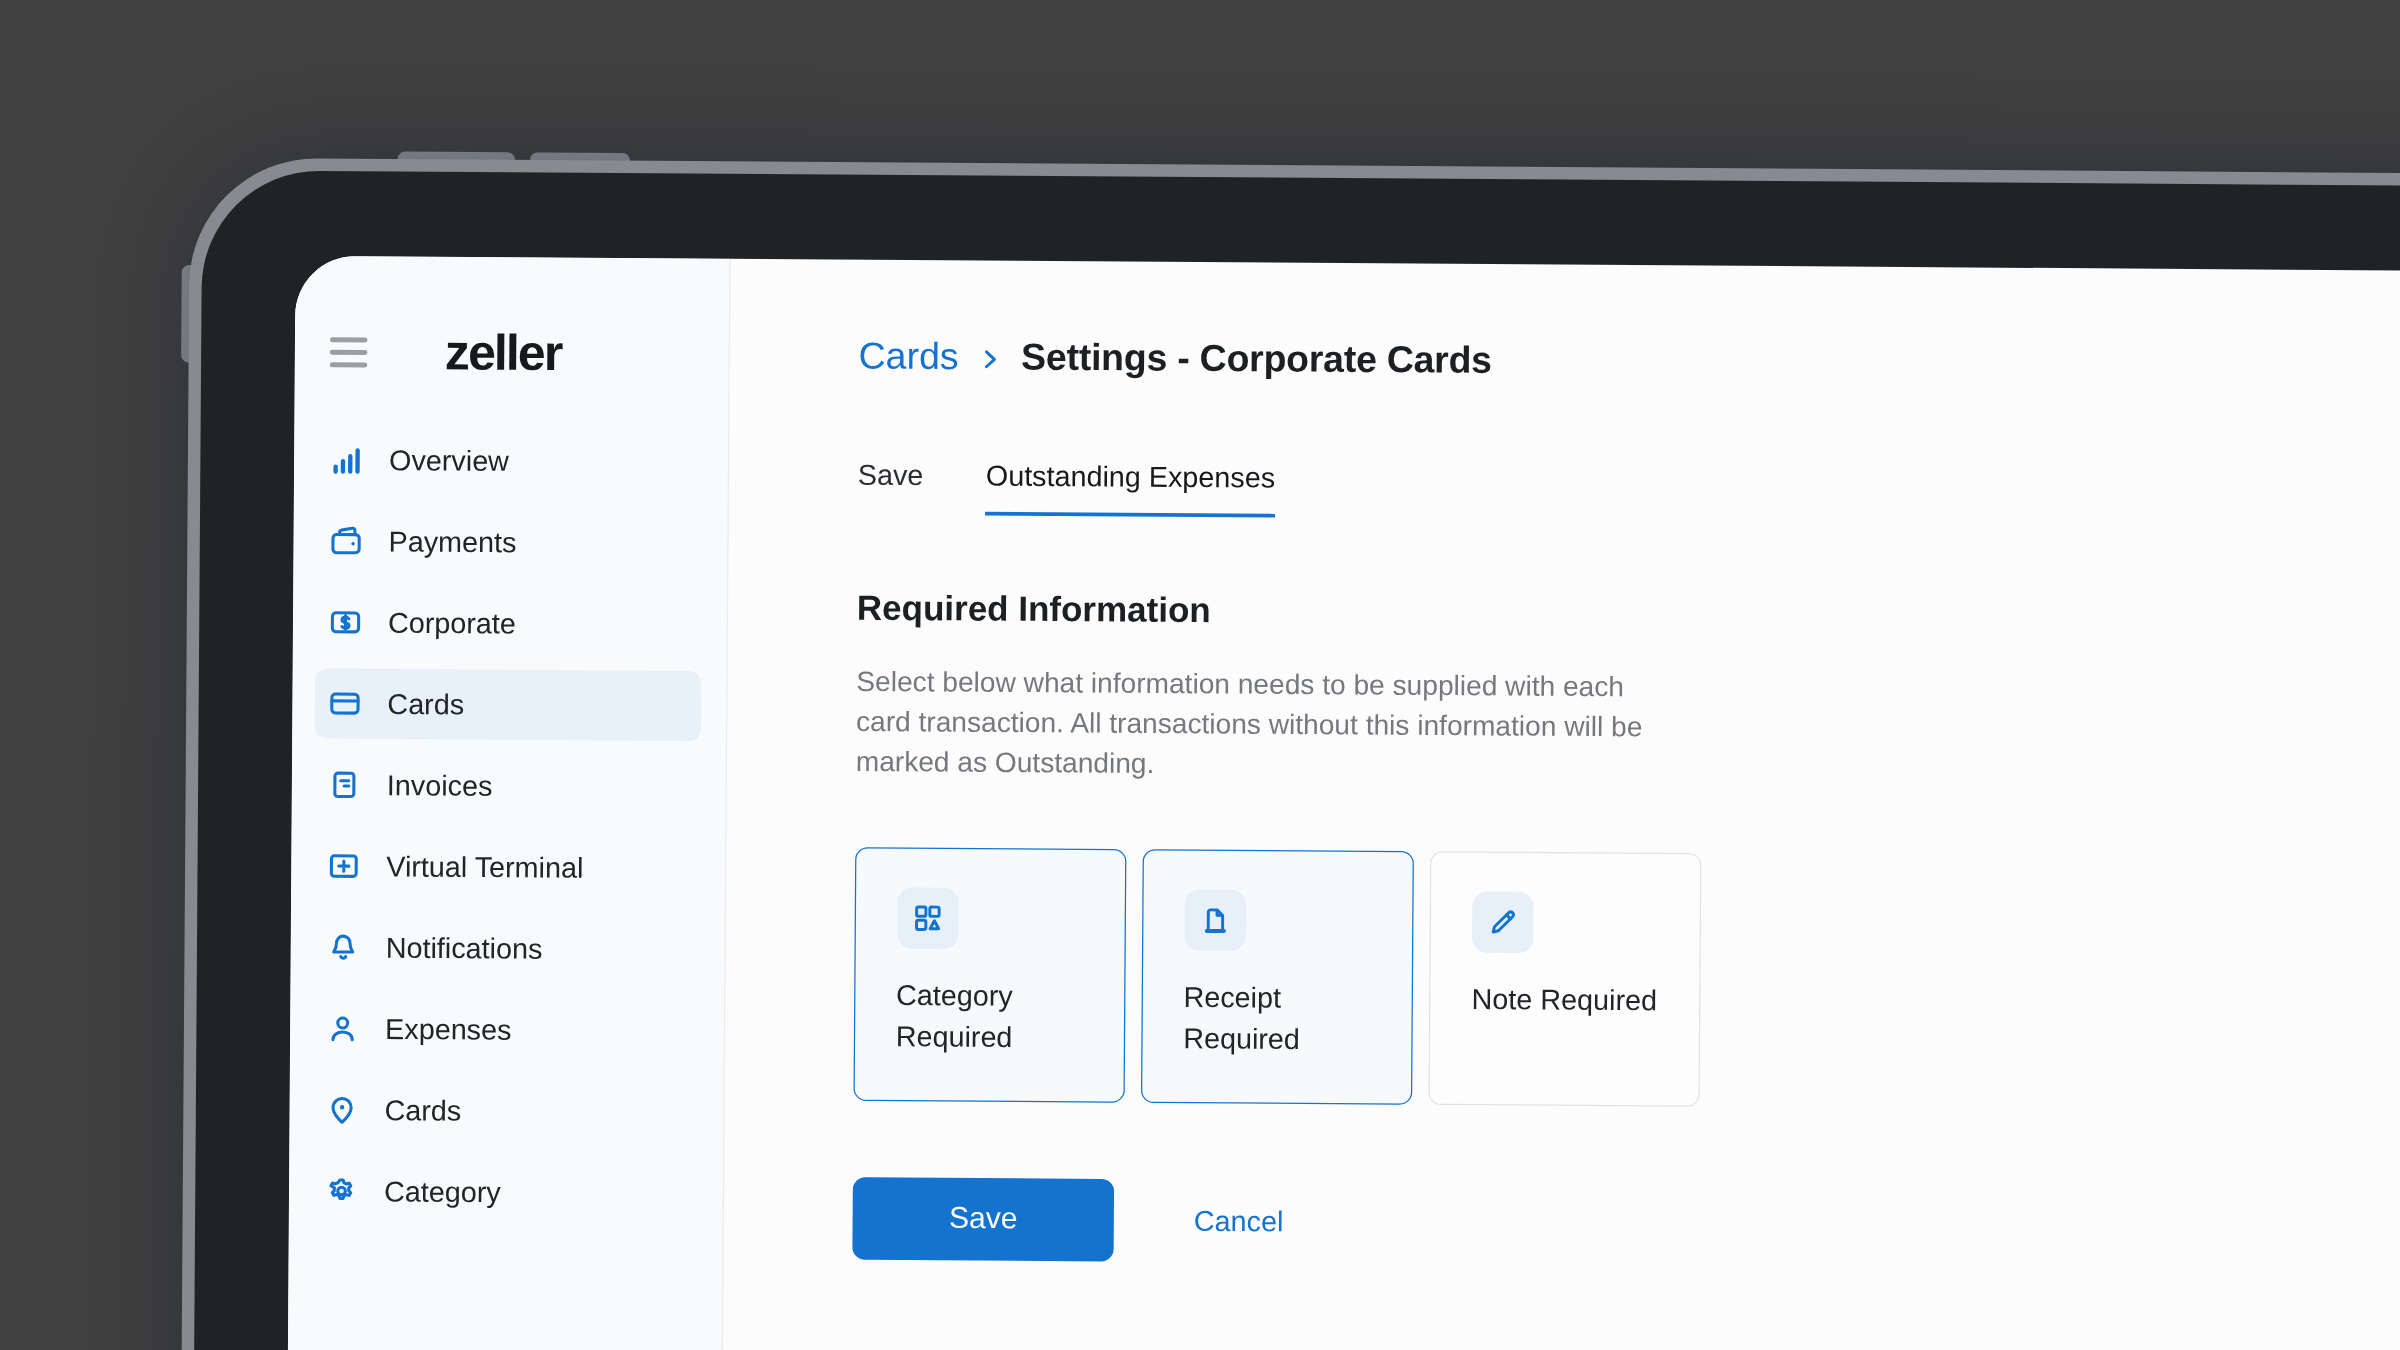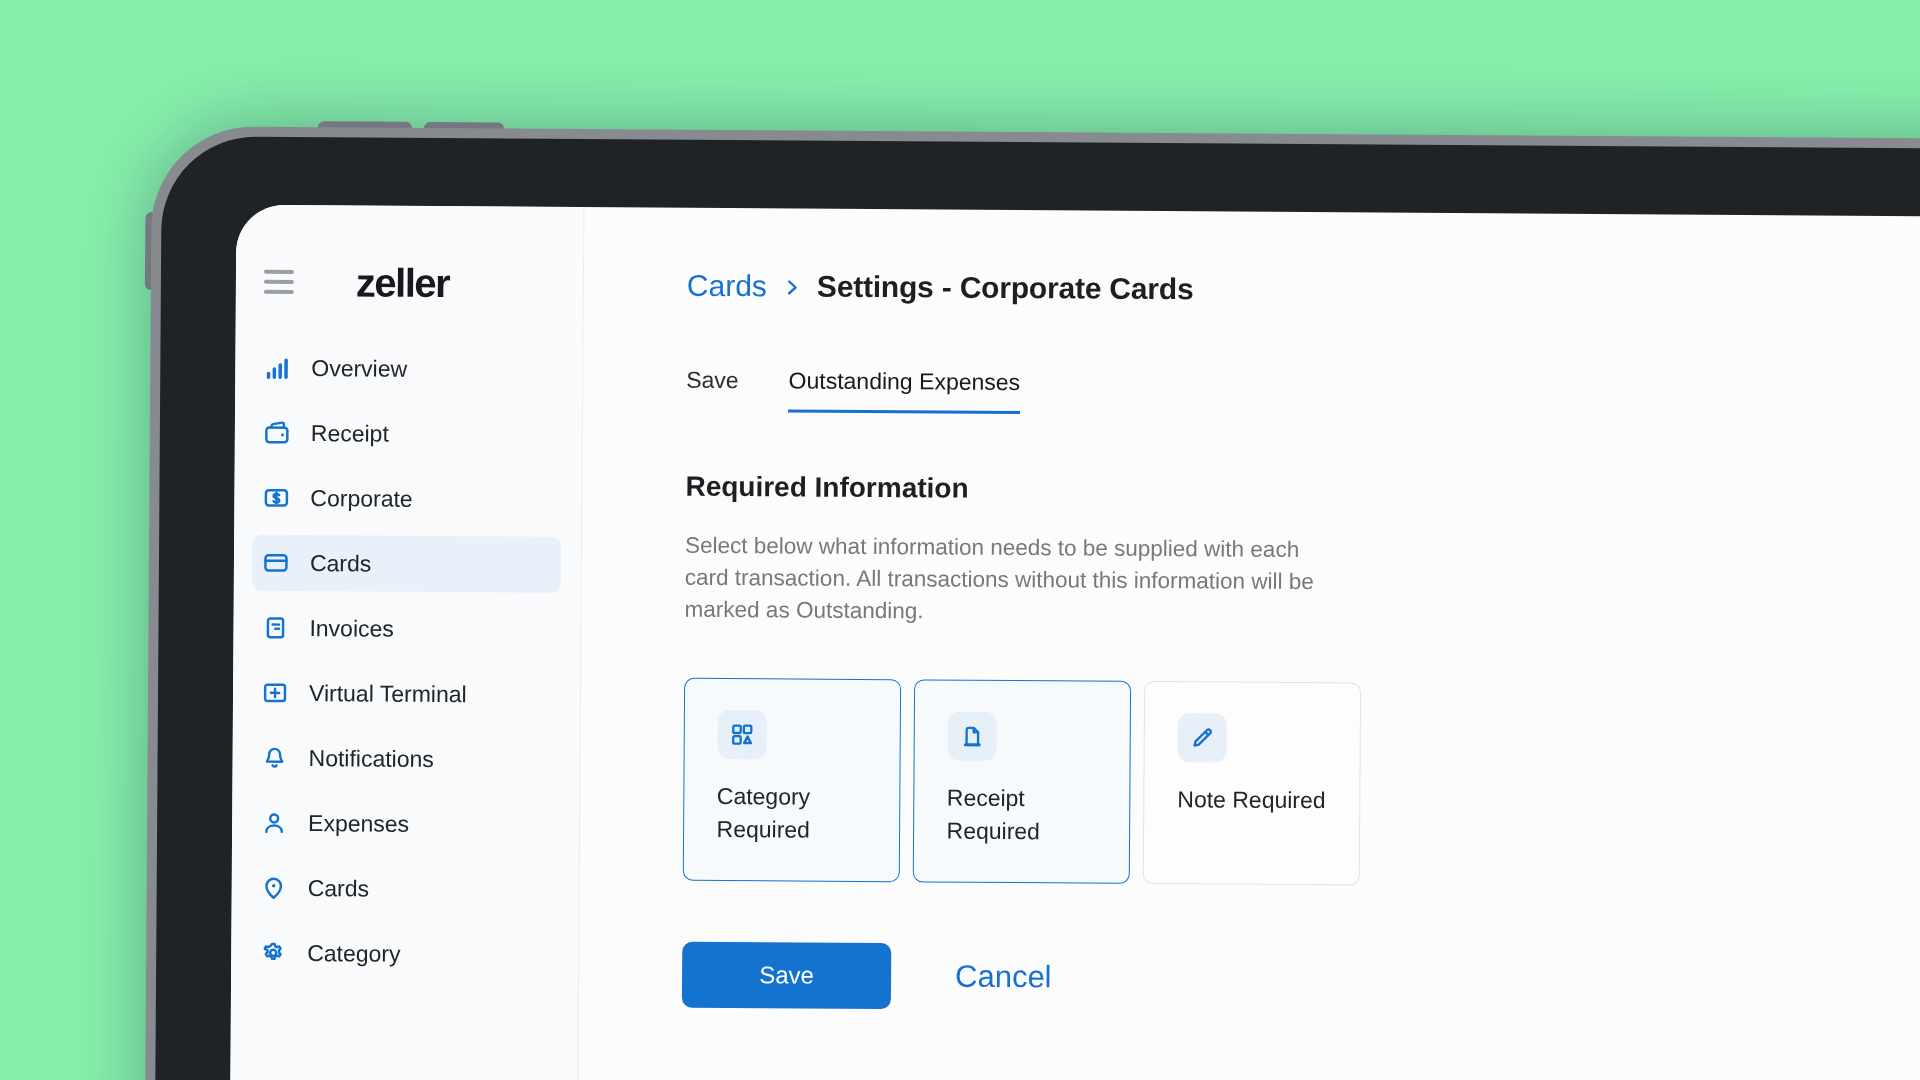--- a/index.html
+++ b/index.html
@@ -1,17 +1,17 @@
 <!DOCTYPE html>
 <html><head>
 <meta charset="utf-8">
 <style>
   html,body{margin:0;padding:0;}
   .stage{position:relative;width:1920px;height:1080px;overflow:hidden;
-         background:#86efac;font-family:"Liberation Sans",sans-serif;}
+         background:#404040;font-family:"Liberation Sans",sans-serif;}
   .device{position:absolute;left:152px;top:126px;width:2200px;height:1400px;
           transform:rotate(0.4deg);transform-origin:0 0;}
   .vol-btn{position:absolute;top:-6px;height:22px;background:#878A8F;border-radius:6px;}
   .vol-btn.b1{left:166px;width:94px;}
   .vol-btn.b2{left:272px;width:80px;}
   .side-btn{position:absolute;left:-6px;top:86px;width:18px;height:78px;
             background:#878A8F;border-radius:6px;}
   .frame-gray{position:absolute;inset:0;background:#878A8F;border-radius:102px 0 0 0;
               box-shadow:0 0 70px rgba(0,10,40,.30);}
   .frame-dark{position:absolute;left:10px;top:10px;right:0;bottom:0;
@@ -55,21 +55,21 @@
                border:1px solid #DFE2E6;background:#FDFDFE;padding:31px 0 0 33px;cursor:pointer;}
   .option-card.selected{border:1.5px solid #1473D0;background:#F6FAFD;padding:30.5px 0 0 32.5px;}
   .chip{width:49px;height:49px;border-radius:12px;background:#E7EFF9;
         display:flex;align-items:center;justify-content:center;}
   .chip svg{width:27px;height:27px;}
   .option-label{margin-top:21px;width:150px;font-size:23px;line-height:33px;color:#212529;}
 
   .actions-row{display:flex;align-items:center;margin-top:61px;}
   .save-btn{width:209px;height:66px;border:none;border-radius:10px;background:#1473CF;
             color:#FFFFFF;font-size:24px;font-weight:500;font-family:inherit;cursor:pointer;}
-  .cancel-link{margin-left:64px;font-size:31px;font-weight:500;color:#1473D0;cursor:pointer;}
+  .cancel-link{margin-left:64px;font-size:23px;font-weight:500;color:#1473D0;cursor:pointer;}
 </style>
 </head>
 <body>
 
 <div class="stage">
   <div class="device">
     <div class="vol-btn b1"></div>
     <div class="vol-btn b2"></div>
     <div class="side-btn"></div>
     <div class="frame-gray"></div>
@@ -97,21 +97,21 @@
             <span class="nav-label">Overview</span>
           </li>
           <li>
             <span class="nav-icon">
               <svg class="ic" viewBox="0 0 24 24">
                   <rect x="3" y="7.5" width="18" height="12.5" rx="2.5"></rect>
                   <path d="M7.5 7.5V6a1.5 1.5 0 0 1 1.2-1.5l7.5-1.3A1.5 1.5 0 0 1 18 4.7v2.8"></path>
                   <circle cx="16.8" cy="13.8" r="1.2" fill="#1473D0" stroke="none"></circle>
                 </svg>
             </span>
-            <span class="nav-label">Receipt</span>
+            <span class="nav-label">Payments</span>
           </li>
           <li>
             <span class="nav-icon">
               <svg class="ic" viewBox="0 0 24 24">
                   <rect x="3" y="5.5" width="18" height="13" rx="2.5"></rect>
                   <path d="M12 7.4v9.2"></path>
                   <path d="M14.3 9.6a2.8 2.8 0 0 0-2.3-1c-1.4 0-2.4.8-2.4 1.9 0 2.6 4.8 1 4.8 3.6 0 1.1-1 1.9-2.4 1.9a2.9 2.9 0 0 1-2.4-1.1"></path>
                 </svg>
             </span>
             <span class="nav-label">Corporate</span>

